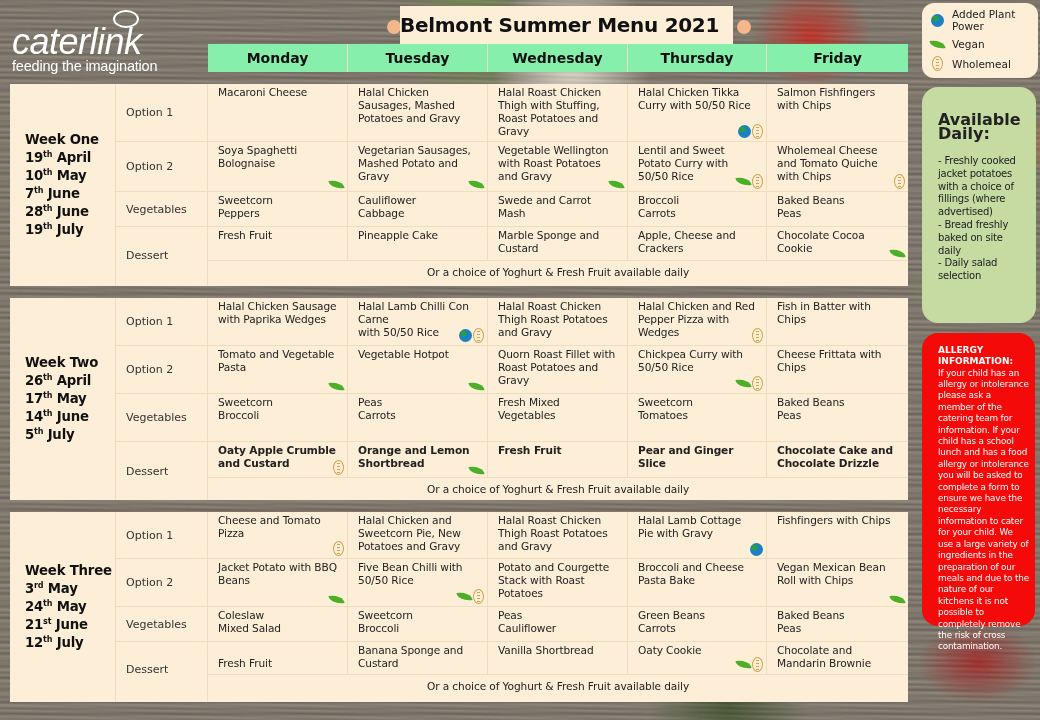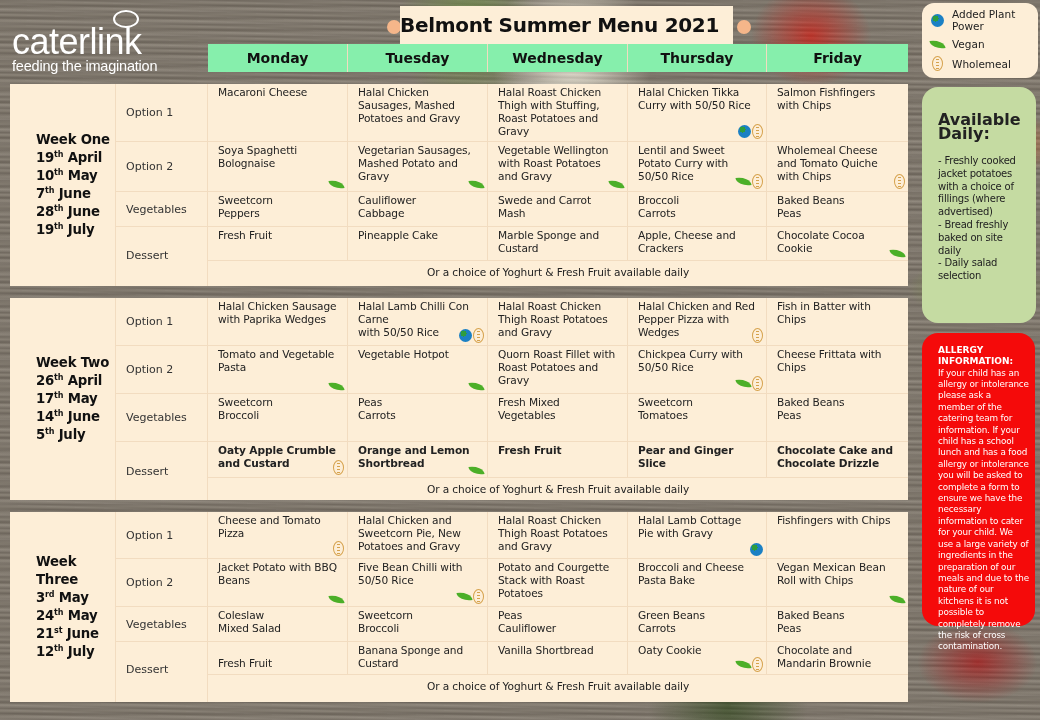--- a/index.html
+++ b/index.html
@@ -19,21 +19,21 @@
       #7d756b;
   }
   .wood-overlay {
     position: absolute; inset: 0;
     background: repeating-linear-gradient(2deg, rgba(255,255,255,0.05) 0, rgba(0,0,0,0.06) 2px, rgba(255,255,255,0.03) 5px);
     pointer-events: none;
   }
 
   
   .logo { position: absolute; left: 12px; top: 10px; color: #fff; }
-  .logo-word { font-family: "Liberation Sans", sans-serif; font-size: 36px; font-weight: normal; letter-spacing: -0.5px; line-height: 36px; display: block; position: relative; top: 14px; }
+  .logo-word { font-family: "Liberation Sans", sans-serif; font-size: 36px; font-weight: normal; letter-spacing: -0.5px; line-height: 36px; display: block; position: relative; top: 14px; font-style: italic; }
   .logo-bubble { position: absolute; left: 101px; top: 0px; width: 26px; height: 18px; border: 2px solid #fff; border-radius: 50%; }
   .logo-tag { font-family: "Liberation Sans", sans-serif; font-size: 14.5px; display: block; margin-top: 12px; letter-spacing: -0.2px; }
 
   
   .title-box {
     position: absolute; left: 400px; top: 6px; width: 333px; height: 38px;
     background: #fdeed7; display: flex; align-items: center; 
   }
   .title-text { font-family: "DejaVu Sans", sans-serif; font-weight: bold; font-size: 20px; color: #111; letter-spacing: -0.3px; }
   .dot { position: absolute; width: 14px; height: 14px; border-radius: 50%; background: #f5b68a; top: 20px; }
@@ -55,21 +55,21 @@
   }
   .day-cell { display: flex; align-items: center; justify-content: center; font-weight: bold; font-size: 14px; color: #111; border-right: 1px solid #f2dcc0; }
   .day-cell:last-child { border-right: none; }
 
   
   .week {
     position: absolute; left: 10px; width: 898px;
     background: #fdeed7;
     display: grid; grid-template-columns: 106px 92px 700px;
   }
-  .week-label { padding: 0 0 0 26px; display: flex; flex-direction: column; justify-content: center; border-right: 1px solid #f2dcc0; }
+  .week-label { padding: 0 0 0 15px; display: flex; flex-direction: column; justify-content: center; border-right: 1px solid #f2dcc0; }
   .week-label .wk-title, .week-label .wk-date { font-weight: bold; font-size: 13.3px; color: #111; line-height: 18px; letter-spacing: -0.2px; }
   .week-label sup { font-size: 8px; vertical-align: super; line-height: 0; }
   .rows-labels { border-right: 1px solid #f2dcc0; display: flex; flex-direction: column; }
   .row-label { display: flex; align-items: center; padding-left: 10px; font-size: 11px; color: #333; border-bottom: 1px solid #f2dcc0; }
   .row-label:last-child { border-bottom: none; }
   .grid-rows { display: flex; flex-direction: column; }
   .meal-row { display: grid; grid-template-columns: 140px 140px 140px 139px 141px; border-bottom: 1px solid #f2dcc0; }
   .meal-cell { position: relative; padding: 2px 10px 0 10px; font-size: 10.6px; color: #222; line-height: 13px; border-right: 1px solid #f2dcc0; letter-spacing: -0.1px; }
   .meal-cell:last-child { border-right: none; }
   .meal-cell .txt { white-space: pre-line; display: block; }

